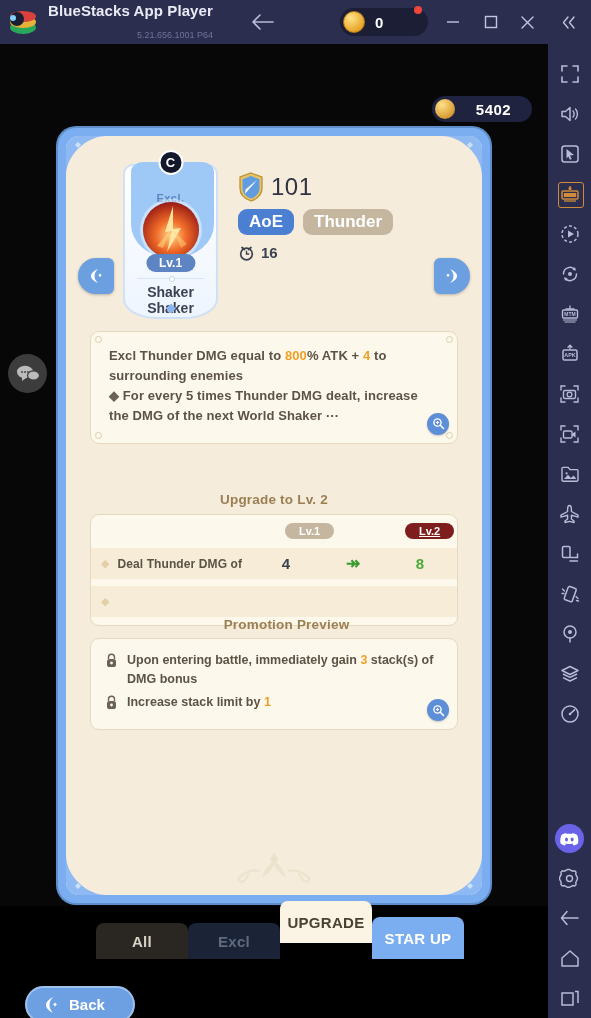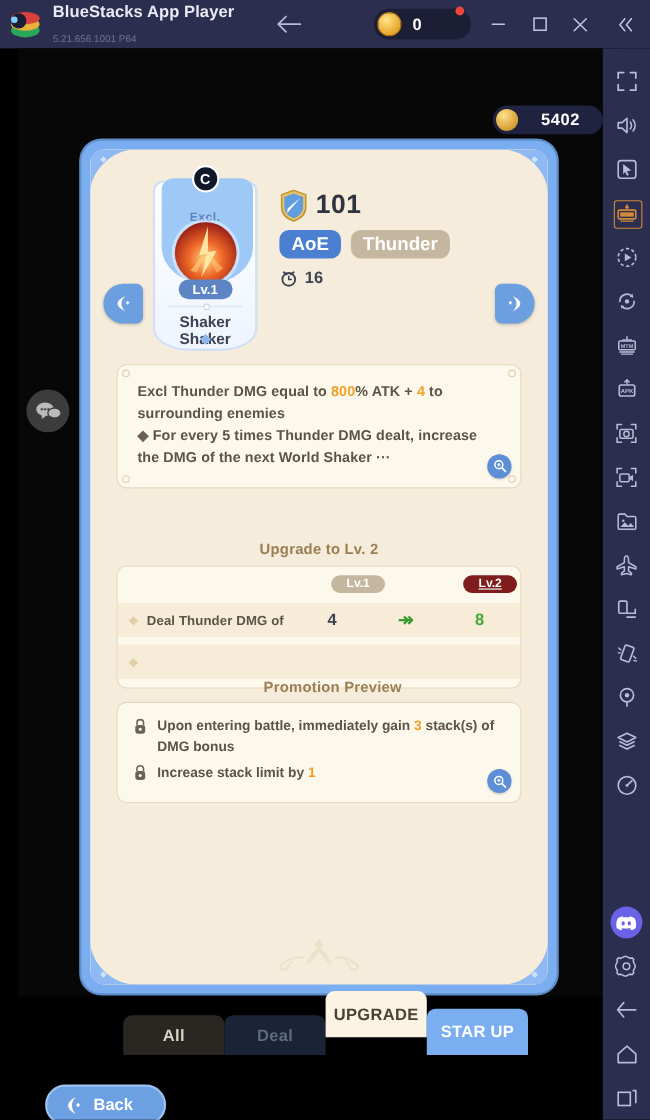--- a/index.html
+++ b/index.html
@@ -16,21 +16,21 @@
     position:absolute; left:0; top:0; width:591px; height:44px;
     background:#2b2e4f; display:flex; align-items:center;
   }
   .bs-logo { width:26px; height:26px; margin-left:10px; position:relative; }
   .bs-logo i { position:absolute; border-radius:50%; display:block; left:0; }
   .bs-l1{ width:26px;height:13px;background:#2aa85a;top:12px;border-radius:0 0 13px 13px;}
   .bs-l2{ width:26px;height:12px;background:#e8b23a;top:7px;border-radius:13px;}
   .bs-l3{ width:26px;height:11px;background:#d9423c;top:2px;border-radius:13px;}
   .bs-l4{ width:14px;height:14px;background:#1a1d33;top:3px;left:6px;border-radius:50%;}
   .bs-l5{ width:6px;height:6px;background:#7fd0ff;top:6px;left:12px;border-radius:50%;}
-  .bs-titles { margin-left:12px; line-height:1.1; }
+  .bs-titles { margin-left:12px; line-height:1.1;text-align:right; }
   .bs-name { color:#e9eaf4; font-size:15px; font-weight:bold; letter-spacing:.1px;}
   .bs-ver { color:#6f739a; font-size:9px; margin-top:11px;}
   .tb-back { position:absolute; left:248px; top:8px; width:30px; height:28px;
              display:flex; align-items:center; justify-content:center; color:#b9bcd6; }
   .coinpill {
     position:absolute; left:340px; top:8px; height:28px; width:88px;
     background:#1b1e35; border-radius:14px; display:flex; align-items:center;
   }
   .coinpill .c {
     width:22px;height:22px;border-radius:50%;margin-left:3px;
@@ -39,21 +39,21 @@
   }
   .coinpill .n { color:#fff; font-size:15px; font-weight:bold; margin-left:10px;}
   .coinpill .dot { position:absolute; right:6px; top:-2px; width:8px;height:8px;
                    border-radius:50%; background:#f0453a;}
   .win-btn { position:absolute; top:10px; width:26px; height:24px;
              display:flex; align-items:center; justify-content:center; color:#c2c5dd;}
   .win-min{left:440px;} .win-max{left:478px;} .win-close{left:514px;} .win-coll{left:556px;}
 
   
   .game {
-    position:absolute; left:16px; top:44px; width:548px; height:862px;
+    position:absolute; left:0; top:44px; width:548px; height:862px;
     background:#070707;
   }
   .coin-hud {
     position:absolute; right:16px; top:52px; width:100px; height:26px;
     background:#1f2340; border-radius:13px; display:flex; align-items:center;
   }
   .coin-hud .c {
     width:20px;height:20px;border-radius:50%; margin-left:3px;
     background: radial-gradient(circle at 35% 30%, #ffe08a, #d9a13a 65%, #a87422);
   }
@@ -135,21 +135,21 @@
     position:absolute; left:0; right:0; top:118px; text-align:center;
     color:#3b4252; font-size:14px; font-weight:bold; line-height:1.15; z-index:3;
   }
   .hero-gem { position:absolute; left:50%; bottom:5px; transform:translateX(-50%) rotate(45deg);
               width:7px;height:7px;background:#8ab5ee; z-index:3;}
 
   
   .info { position:absolute; left:172px; top:36px; }
   .info-row1 { display:flex; align-items:center; gap:7px; }
   .atk-shield { width:26px; height:30px; position:relative; }
-  .atk-val { font-size:24px; font-weight:bold; color:#2f3440; letter-spacing:.5px; }
+  .atk-val { font-size:24px; font-weight:normal; color:#2f3440; letter-spacing:.5px; }
   .tags { display:flex; gap:9px; margin-top:7px; }
   .tag { font-size:17px; font-weight:bold; color:#fff; padding:3px 11px; border-radius:9px; }
   .tag.aoe { background:#4a7fd1; }
   .tag.thunder{ background:#c5b6a0; }
   .cd { display:flex; align-items:center; gap:6px; margin-top:9px;}
   .cd-val { font-size:15px; font-weight:bold; color:#3b4252;}
 
   
   .panel {
     position:absolute; left:24px; right:24px;
@@ -460,21 +460,21 @@
           <path d="M50 10 C44 14 40 20 38 26 C44 24 48 18 50 14 C52 18 56 24 62 26 C60 20 56 14 50 10 Z" fill="#e5d9be"></path>
           <path d="M36 20 C28 18 20 22 16 26 C13 29 16 32 20 30 C24 28 22 24 26 23" fill="none" stroke="#e5d9be" stroke-width="2.2"></path>
           <path d="M64 20 C72 18 80 22 84 26 C87 29 84 32 80 30 C76 28 78 24 74 23" fill="none" stroke="#e5d9be" stroke-width="2.2"></path>
         </svg>
 
       </div>
     </div>
 
     <div class="tabs">
       <div class="tab all">All</div>
-      <div class="tab core">Deal</div>
+      <div class="tab core">Excl</div>
       <div class="tab upgrade">UPGRADE</div>
       <div class="tab starup">STAR UP</div>
     </div>
 
     <div class="backbtn">
       <svg width="20" height="20" viewBox="0 0 20 20">
         <path d="M12 2 C6 5.5 5 8 5 10 C5 12 6 14.5 12 18 C9 14.5 8.5 12 8.5 10 C8.5 8 9 5.5 12 2 Z" fill="#fff"></path>
         <path d="M14 7.5 l1.8 2 l-1.8 2 l-1.8 -2 z" fill="#fff"></path>
       </svg>
       <span>Back</span>

